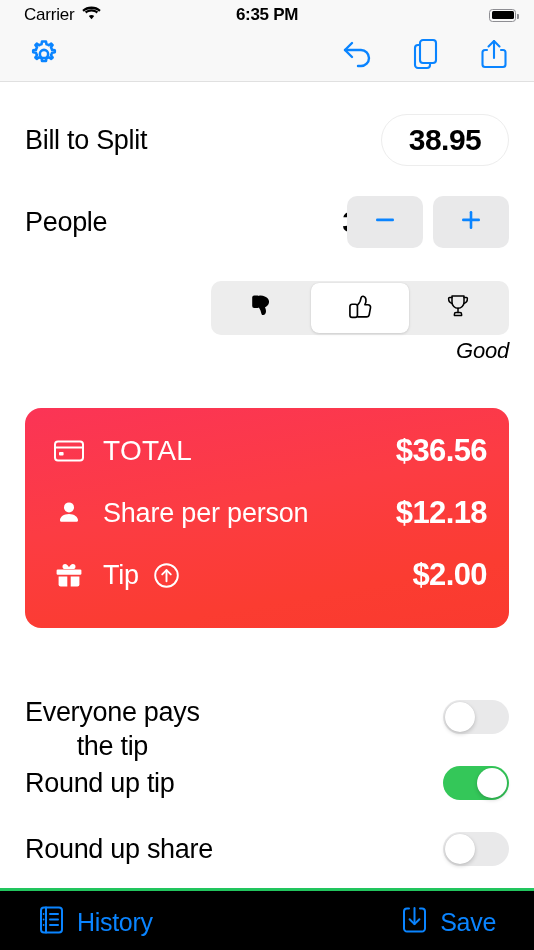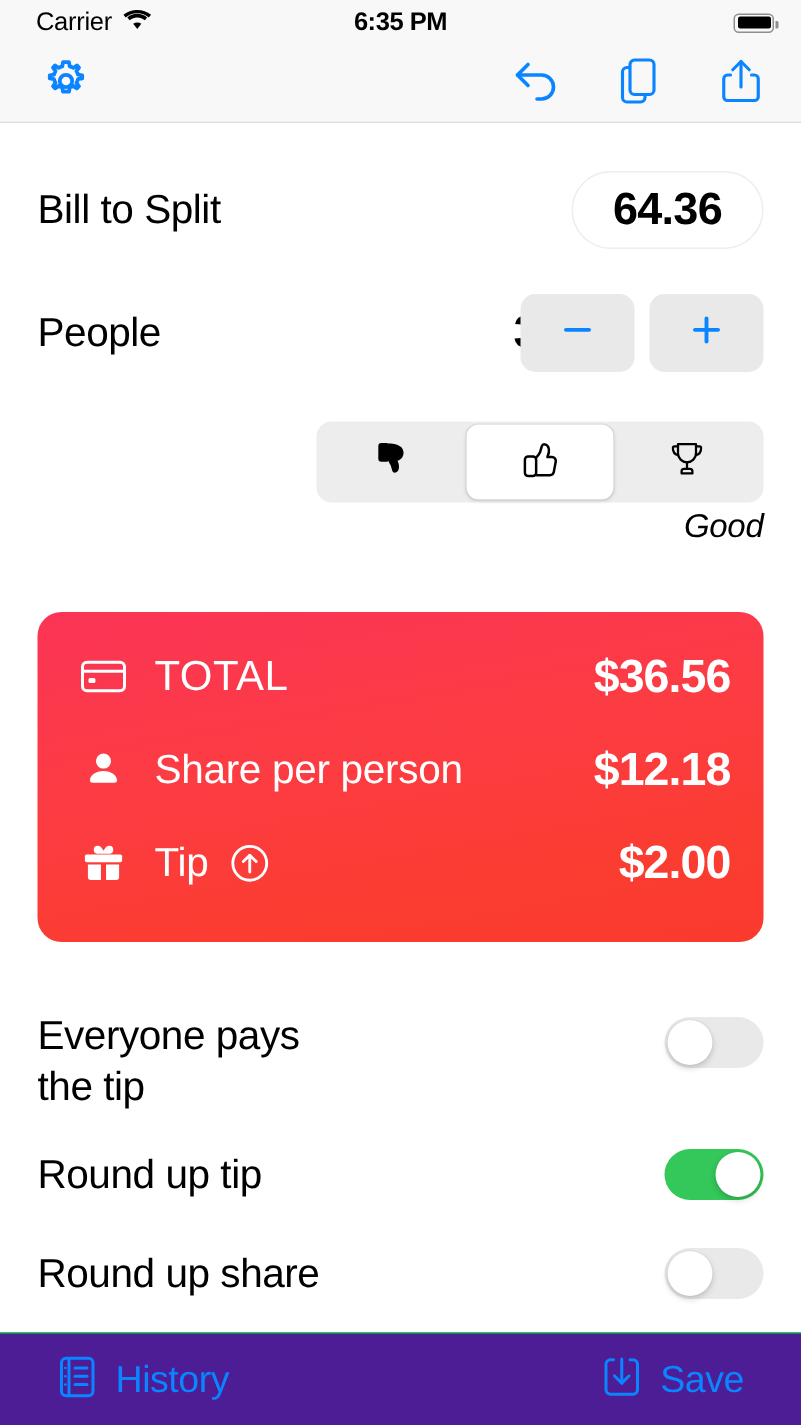--- a/index.html
+++ b/index.html
@@ -101,31 +101,31 @@
     position:absolute; right:25px; top:50%; transform:translateY(-50%);
     width:66px; height:34px; border-radius:17px; cursor:pointer;
     background:#E9E9EA; transition:background .15s;
   }
   .toggle.on { background:#34C759; }
   .toggle-knob {
     position:absolute; top:2px; left:2px; width:30px; height:30px; border-radius:50%;
     background:#fff; box-shadow:0 2px 4px rgba(0,0,0,0.18), 0 0 1px rgba(0,0,0,0.12);
   }
   .toggle.on .toggle-knob { left:34px; }
-  .trow-1 { top:576px; height:72px; }
+  .trow-1 { top:598px; height:72px;text-align:center; }
   .trow-2 { top:672px; height:56px; }
   .trow-3 { top:738px; height:56px;padding-left:44px; }
   .trow-1 .toggle-label { top:14px; }
   .trow-2 .toggle-label { top:50%; transform:translateY(-50%); }
   .trow-3 .toggle-label { top:50%; transform:translateY(-50%); }
 
   
   .toolbar-bottom {
     position:absolute; left:0; right:0; bottom:0; height:62px;
-    background:#4c1d95; border-top:1px solid #22c55e;
+    background:#000000; border-top:3px solid #22c55e;
   }
   .tbb-item { position:absolute; top:0; height:62px; display:flex; align-items:center; gap:12px; cursor:pointer; }
   .tbb-history { left:38px; }
   .tbb-save { right:38px; }
   .tbb-label { font-size:25px; color:#0a84ff; letter-spacing:-0.3px; }
 </style>
 </head>
 <body>
 
 <div class="phone">
@@ -184,21 +184,21 @@
         </svg>
       </span>
     </div>
   </div>
 
   <div class="content">
 
     <div class="row row-bill">
       <span class="row-label bill-label">Bill to Split</span>
       <span class="bill-dollar">$</span>
-      <div class="bill-input" placeholder="0.00">64.36</div>
+      <div class="bill-input" placeholder="0.00">38.95</div>
     </div>
 
     <div class="row row-people">
       <span class="row-label people-label">People</span>
       <span class="people-count">3</span>
       <div class="stepper stepper-minus">
         <span>
           <svg width="26" height="26" viewBox="0 0 26 26">
               <rect x="4" y="11.6" width="18" height="2.6" rx="1.3" fill="#0a84ff"></rect>
             </svg>

